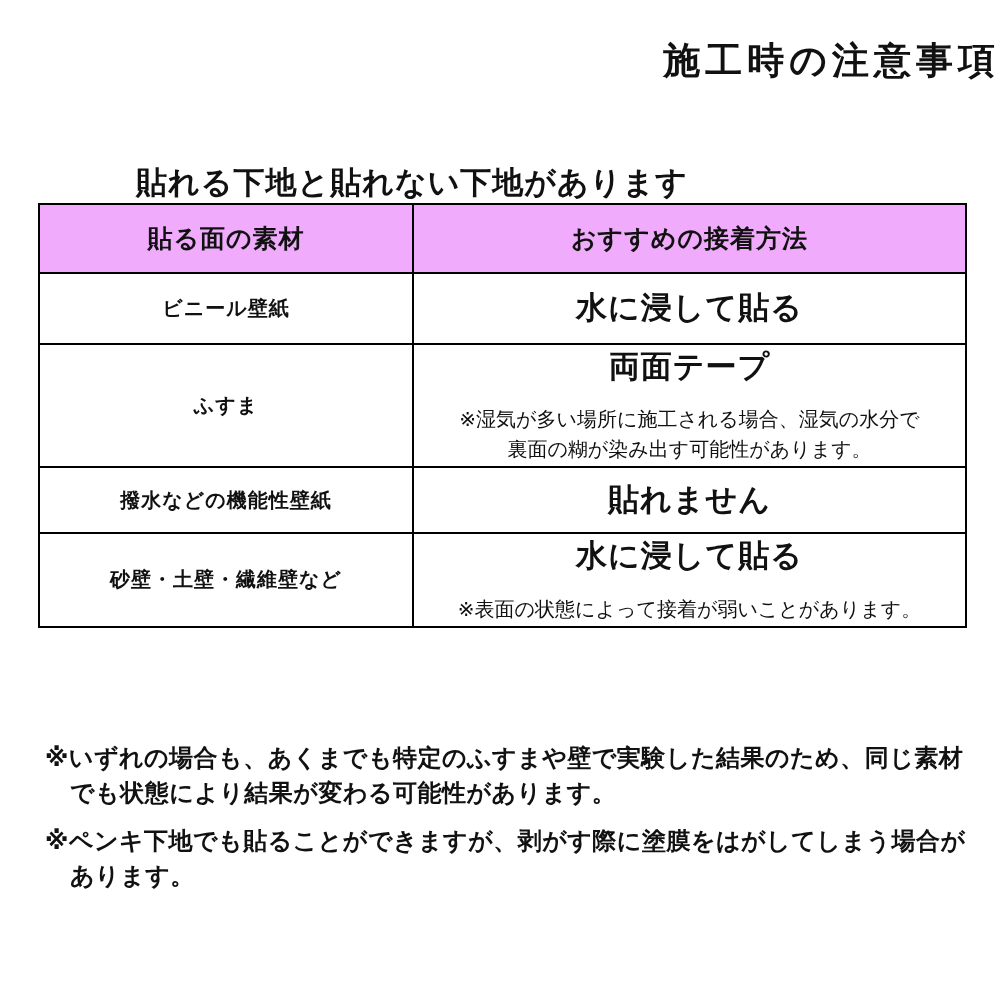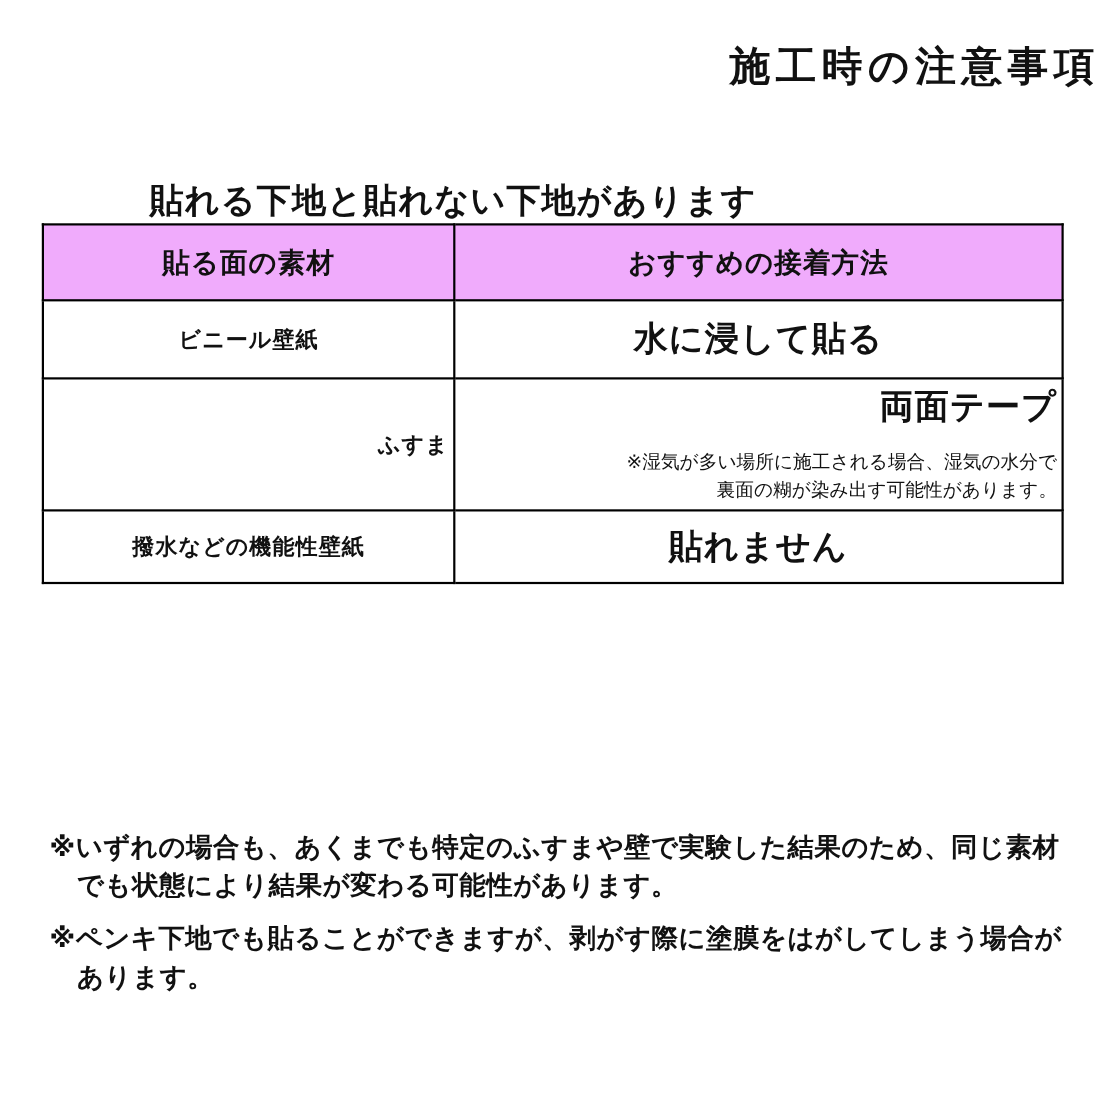--- a/index.html
+++ b/index.html
@@ -66,37 +66,36 @@
     font-weight: 600;
     letter-spacing: 1px;
   }
   .materials-table .method {
     font-size: 31px;
     font-weight: 600;
     letter-spacing: 1px;
     line-height: 1.3;
   }
   .materials-table .cell-note {
-    font-size: 17px;
+    font-size: 20px;
     font-weight: 400;
     line-height: 1.5;
     white-space: pre-line;
     margin-top: 17px;
   }
   tr.row-h69  td { height: 65px; }
-  tr.row-h118 td { height: 114px; text-align: right; }
+  tr.row-h118 td { height: 114px; }
   tr.row-h85  td { height: 81px; }
   tr.row-h64  td { height: 60px; text-align: center; }
   tr.row-h86  td { height: 82px; }
   .footnotes {
     position: absolute;
     top: 740px;
     left: 45px;
     width: 935px;
-    margin-top: 13px;
   }
   .footnote {
     font-size: 24px;
     font-weight: 600;
     line-height: 35px;
     letter-spacing: 0.5px;
     margin: 0 0 13px 0;
     white-space: pre-line;
     padding-left: 25px;
     text-indent: -25px;
@@ -135,20 +134,27 @@
         <div class="cell-note">※湿気が多い場所に施工される場合、湿気の水分で
 裏面の糊が染み出す可能性があります。</div>
       </td>
     </tr>
     <tr class="row-h64">
       <td class="material-cell">撥水などの機能性壁紙</td>
       <td>
         <div class="method">貼れません</div>
       </td>
     </tr>
+    <tr class="row-h86">
+      <td class="material-cell">砂壁・土壁・繊維壁など</td>
+      <td>
+        <div class="method">水に浸して貼る</div>
+        <div class="cell-note">※表面の状態によって接着が弱いことがあります。</div>
+      </td>
+    </tr>
   </tbody>
 </table>
 
 <div class="footnotes">
   <p class="footnote">※いずれの場合も、あくまでも特定のふすまや壁で実験した結果のため、同じ素材
 でも状態により結果が変わる可能性があります。</p>
   <p class="footnote">※ペンキ下地でも貼ることができますが、剥がす際に塗膜をはがしてしまう場合が
 あります。</p>
 </div>
 

